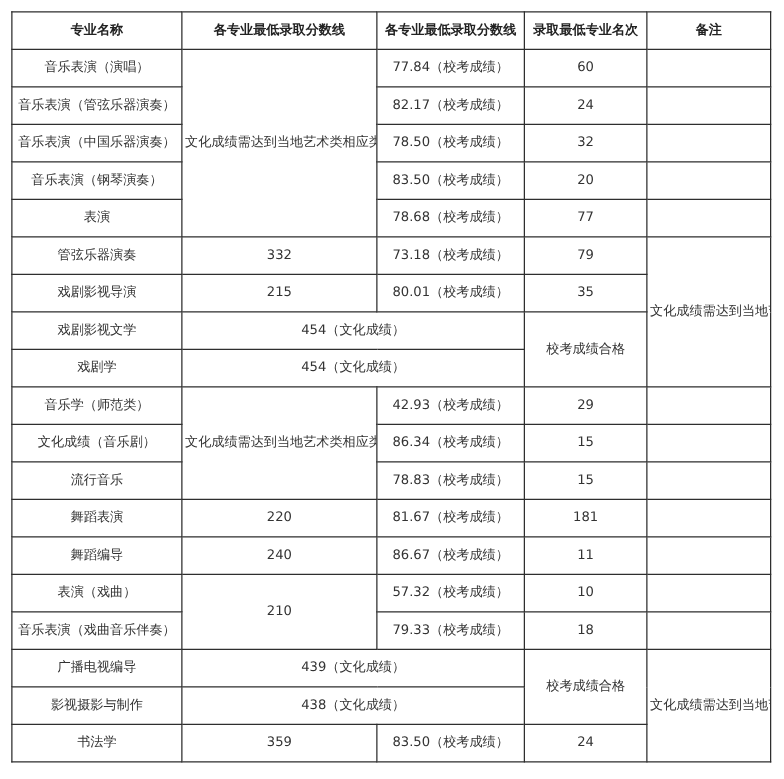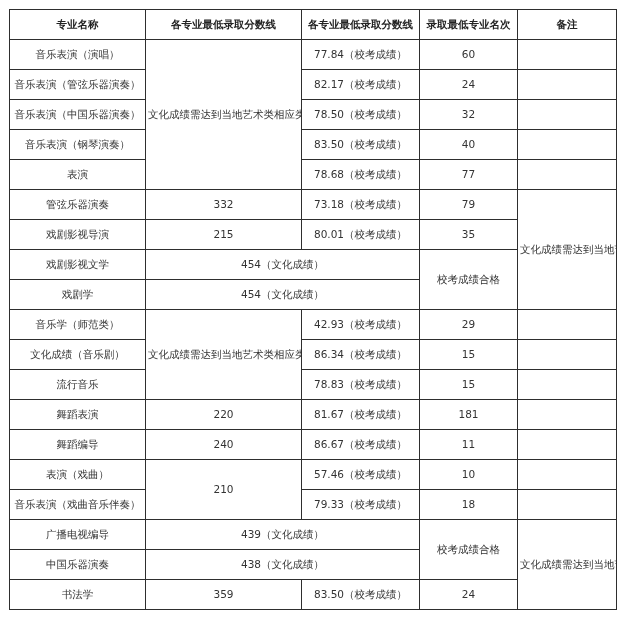--- a/index.html
+++ b/index.html
@@ -68,21 +68,21 @@
   <tr>
     <td>音乐表演（中国乐器演奏）</td>
     <td>78.50（校考成绩）</td>
     <td>32</td>
     <td></td>
   </tr>
 
   <tr>
     <td>音乐表演（钢琴演奏）</td>
     <td>83.50（校考成绩）</td>
-    <td>40</td>
+    <td>20</td>
     <td></td>
   </tr>
 
   <tr>
     <td>表演</td>
     <td>78.68（校考成绩）</td>
     <td>77</td>
     <td></td>
   </tr>
 
@@ -146,41 +146,41 @@
     <td>舞蹈编导</td>
     <td>240</td>
     <td>86.67（校考成绩）</td>
     <td>11</td>
     <td></td>
   </tr>
 
   <tr>
     <td>表演（戏曲）</td>
     <td rowspan="2">210</td>
-    <td>57.46（校考成绩）</td>
+    <td>57.32（校考成绩）</td>
     <td>10</td>
     <td></td>
   </tr>
 
   <tr>
     <td>音乐表演（戏曲音乐伴奏）</td>
     <td>79.33（校考成绩）</td>
     <td>18</td>
     <td></td>
   </tr>
 
   <tr>
     <td>广播电视编导</td>
     <td colspan="2">439（文化成绩）</td>
     <td rowspan="2">校考成绩合格</td>
     <td rowspan="3" class="note">文化成绩需达到当地艺术类相应类别本科专业最低文化控制线</td>
   </tr>
 
   <tr>
-    <td>中国乐器演奏</td>
+    <td>影视摄影与制作</td>
     <td colspan="2">438（文化成绩）</td>
   </tr>
 
   <tr>
     <td>书法学</td>
     <td>359</td>
     <td>83.50（校考成绩）</td>
     <td>24</td>
   </tr>
 </tbody>

